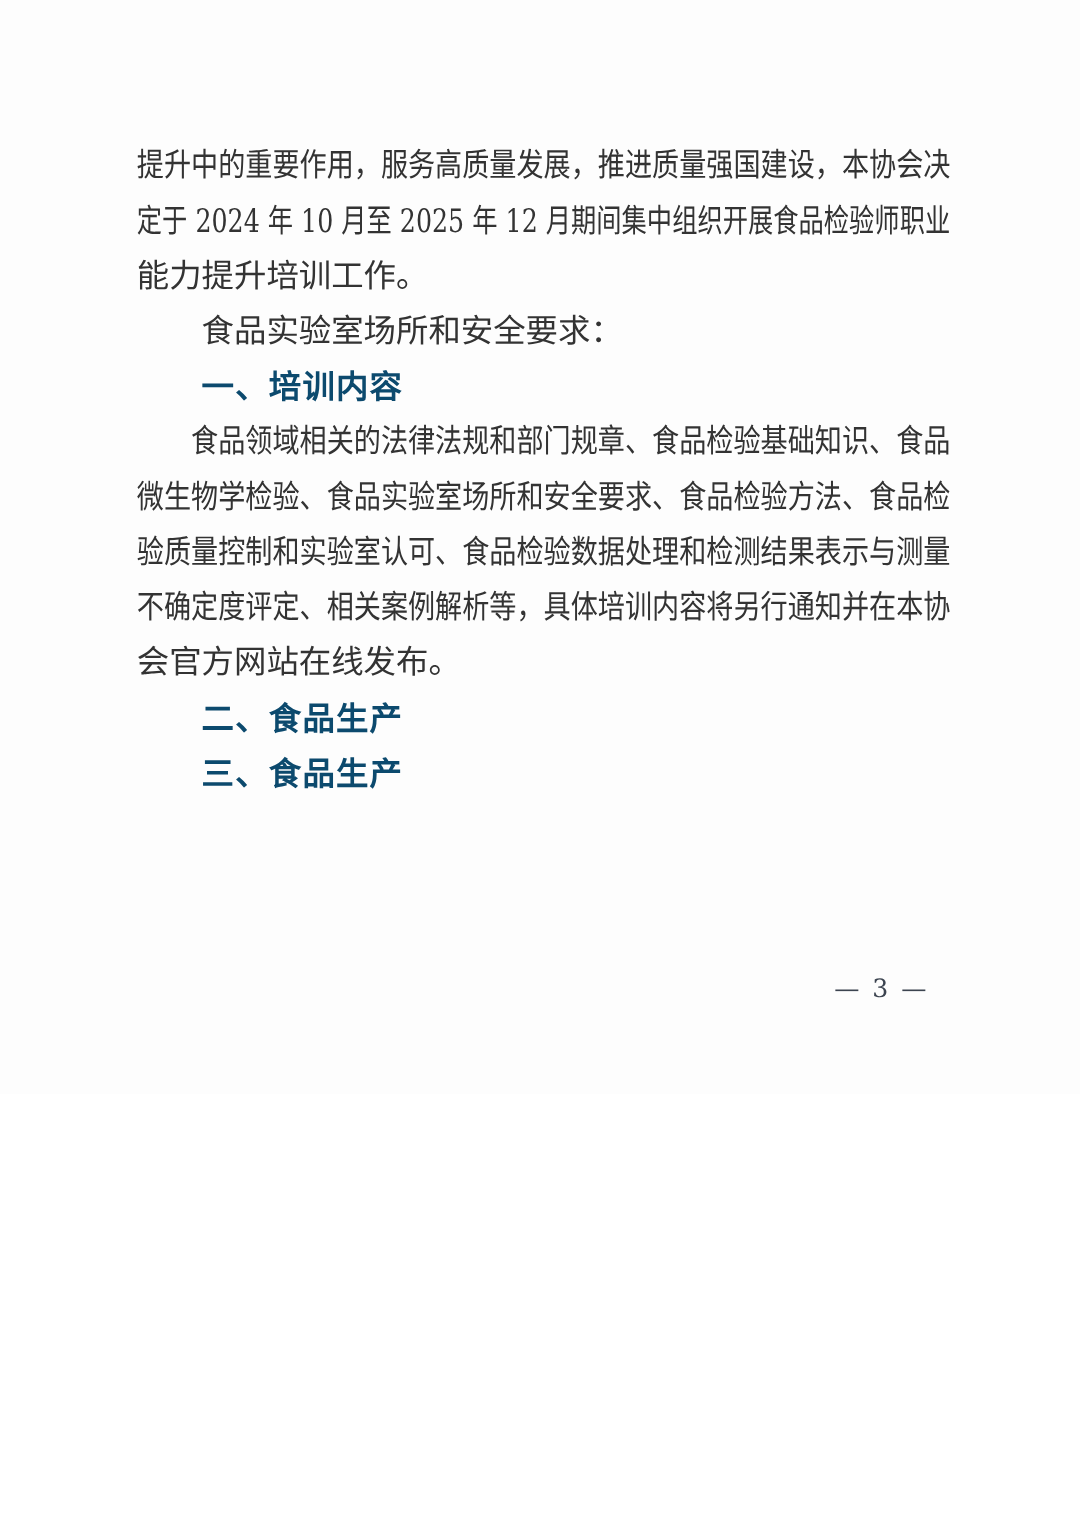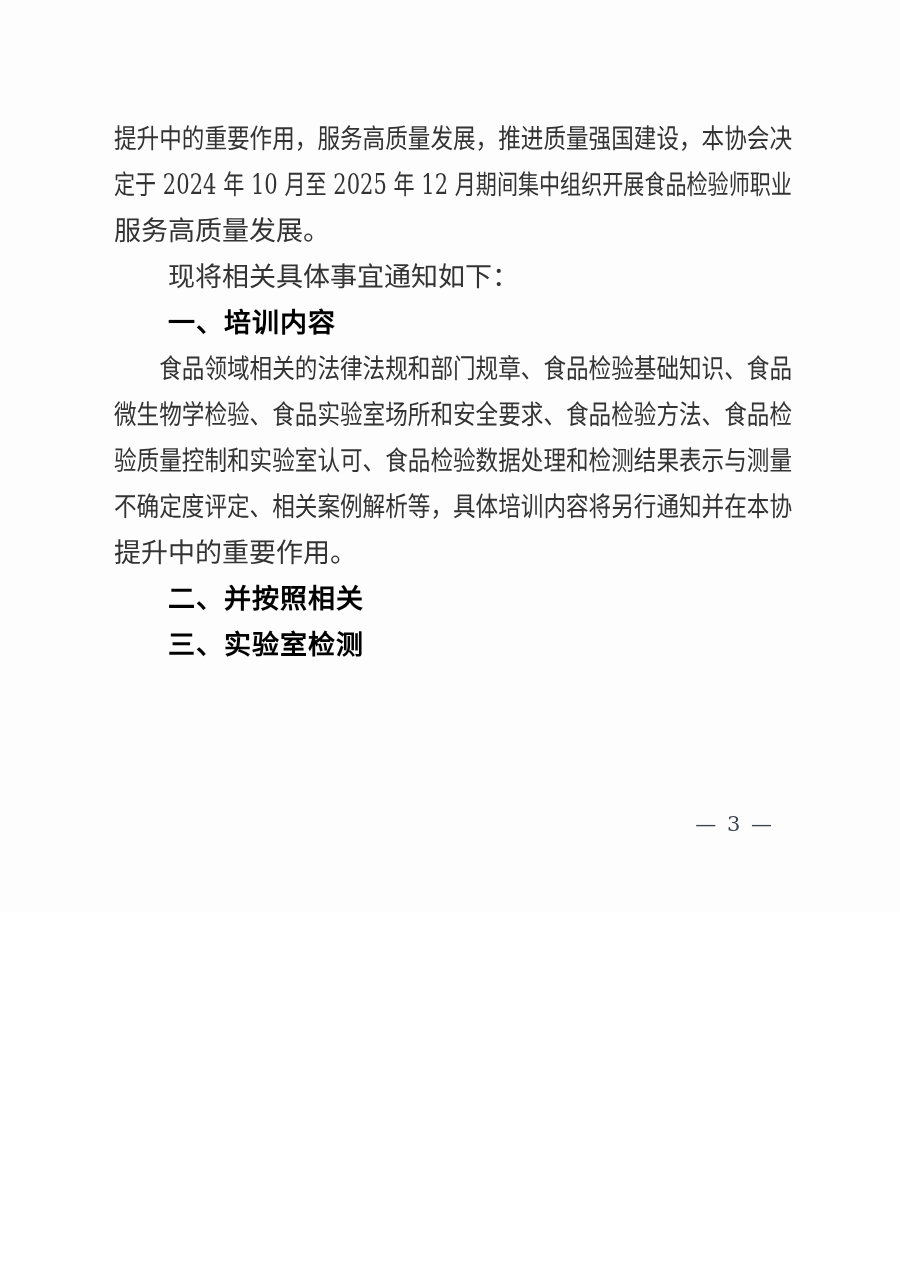--- a/index.html
+++ b/index.html
@@ -33,51 +33,51 @@
   .line.indent { text-indent: 2em; }
   .line.fill {
     text-align: justify;
     
     text-align-last: justify;
   }
   .block.heading {
     font-family: "Liberation Sans", sans-serif;
     font-weight: bold;
     text-indent: 2em;
-    color: #000000;
+    color: #0c4a6e;
     letter-spacing: 1px;
   }
   .page-number {
     position: absolute;
     right: 126px;
     bottom: 76px;
     font-size: 21px;
     letter-spacing: 2px;
     color: #3c4450;
     font-family: "DejaVu Serif", serif;
   }
 </style>
 </head>
 <body>
 
 <div class="page">
   <div class="doc-body">
       <div class="block cont">
         <div class="line fill" style="transform-origin: left center; transform: scaleX(0.837037);">提升中的重要作用，服务高质量发展，推进质量强国建设，本协会决</div>
         <div class="line fill" style="transform-origin: left center; transform: scaleX(0.780207);">定于 2024 年 10 月至 2025 年 12 月期间集中组织开展食品检验师职业</div>
-        <div class="line">服务高质量发展。</div>
+        <div class="line">能力提升培训工作。</div>
       </div>
       <div class="block para">
-        <div class="line indent">现将相关具体事宜通知如下：</div>
+        <div class="line indent">食品实验室场所和安全要求：</div>
       </div>
       <div class="block heading">一、培训内容</div>
       <div class="block para">
         <div class="line indent fill" style="transform-origin: left center; transform: scaleX(0.837037);">食品领域相关的法律法规和部门规章、食品检验基础知识、食品</div>
         <div class="line fill" style="transform-origin: left center; transform: scaleX(0.837037);">微生物学检验、食品实验室场所和安全要求、食品检验方法、食品检</div>
         <div class="line fill" style="transform-origin: left center; transform: scaleX(0.837037);">验质量控制和实验室认可、食品检验数据处理和检测结果表示与测量</div>
         <div class="line fill" style="transform-origin: left center; transform: scaleX(0.837037);">不确定度评定、相关案例解析等，具体培训内容将另行通知并在本协</div>
-        <div class="line">提升中的重要作用。</div>
+        <div class="line">会官方网站在线发布。</div>
       </div>
-      <div class="block heading">二、并按照相关</div>
-      <div class="block heading">三、实验室检测</div>
+      <div class="block heading">二、食品生产</div>
+      <div class="block heading">三、食品生产</div>
     </div>
   <div class="page-number">— 3 —</div>
 </div>
 
 </body></html>

